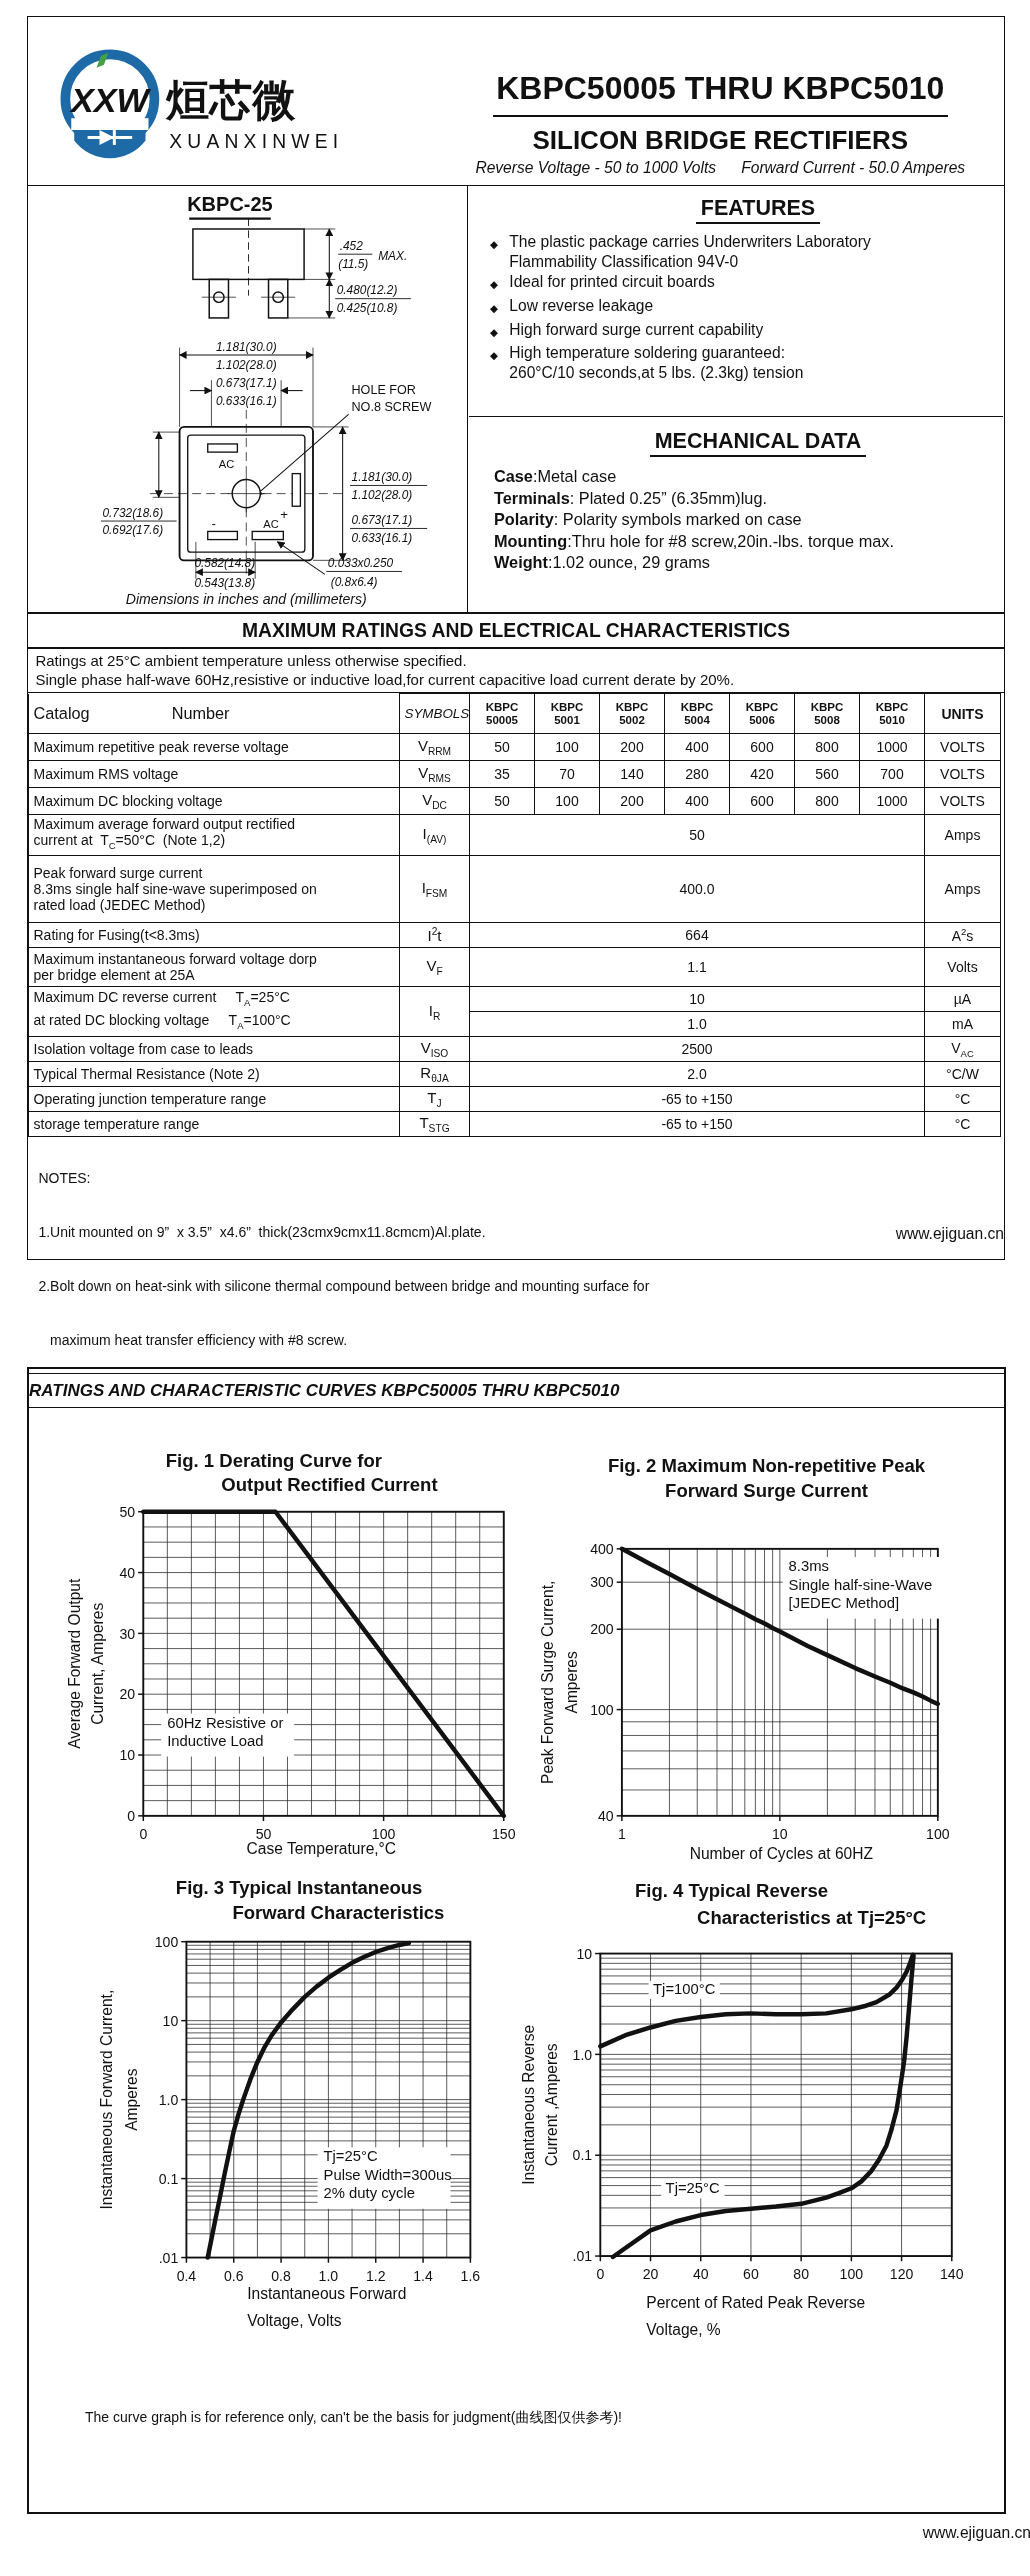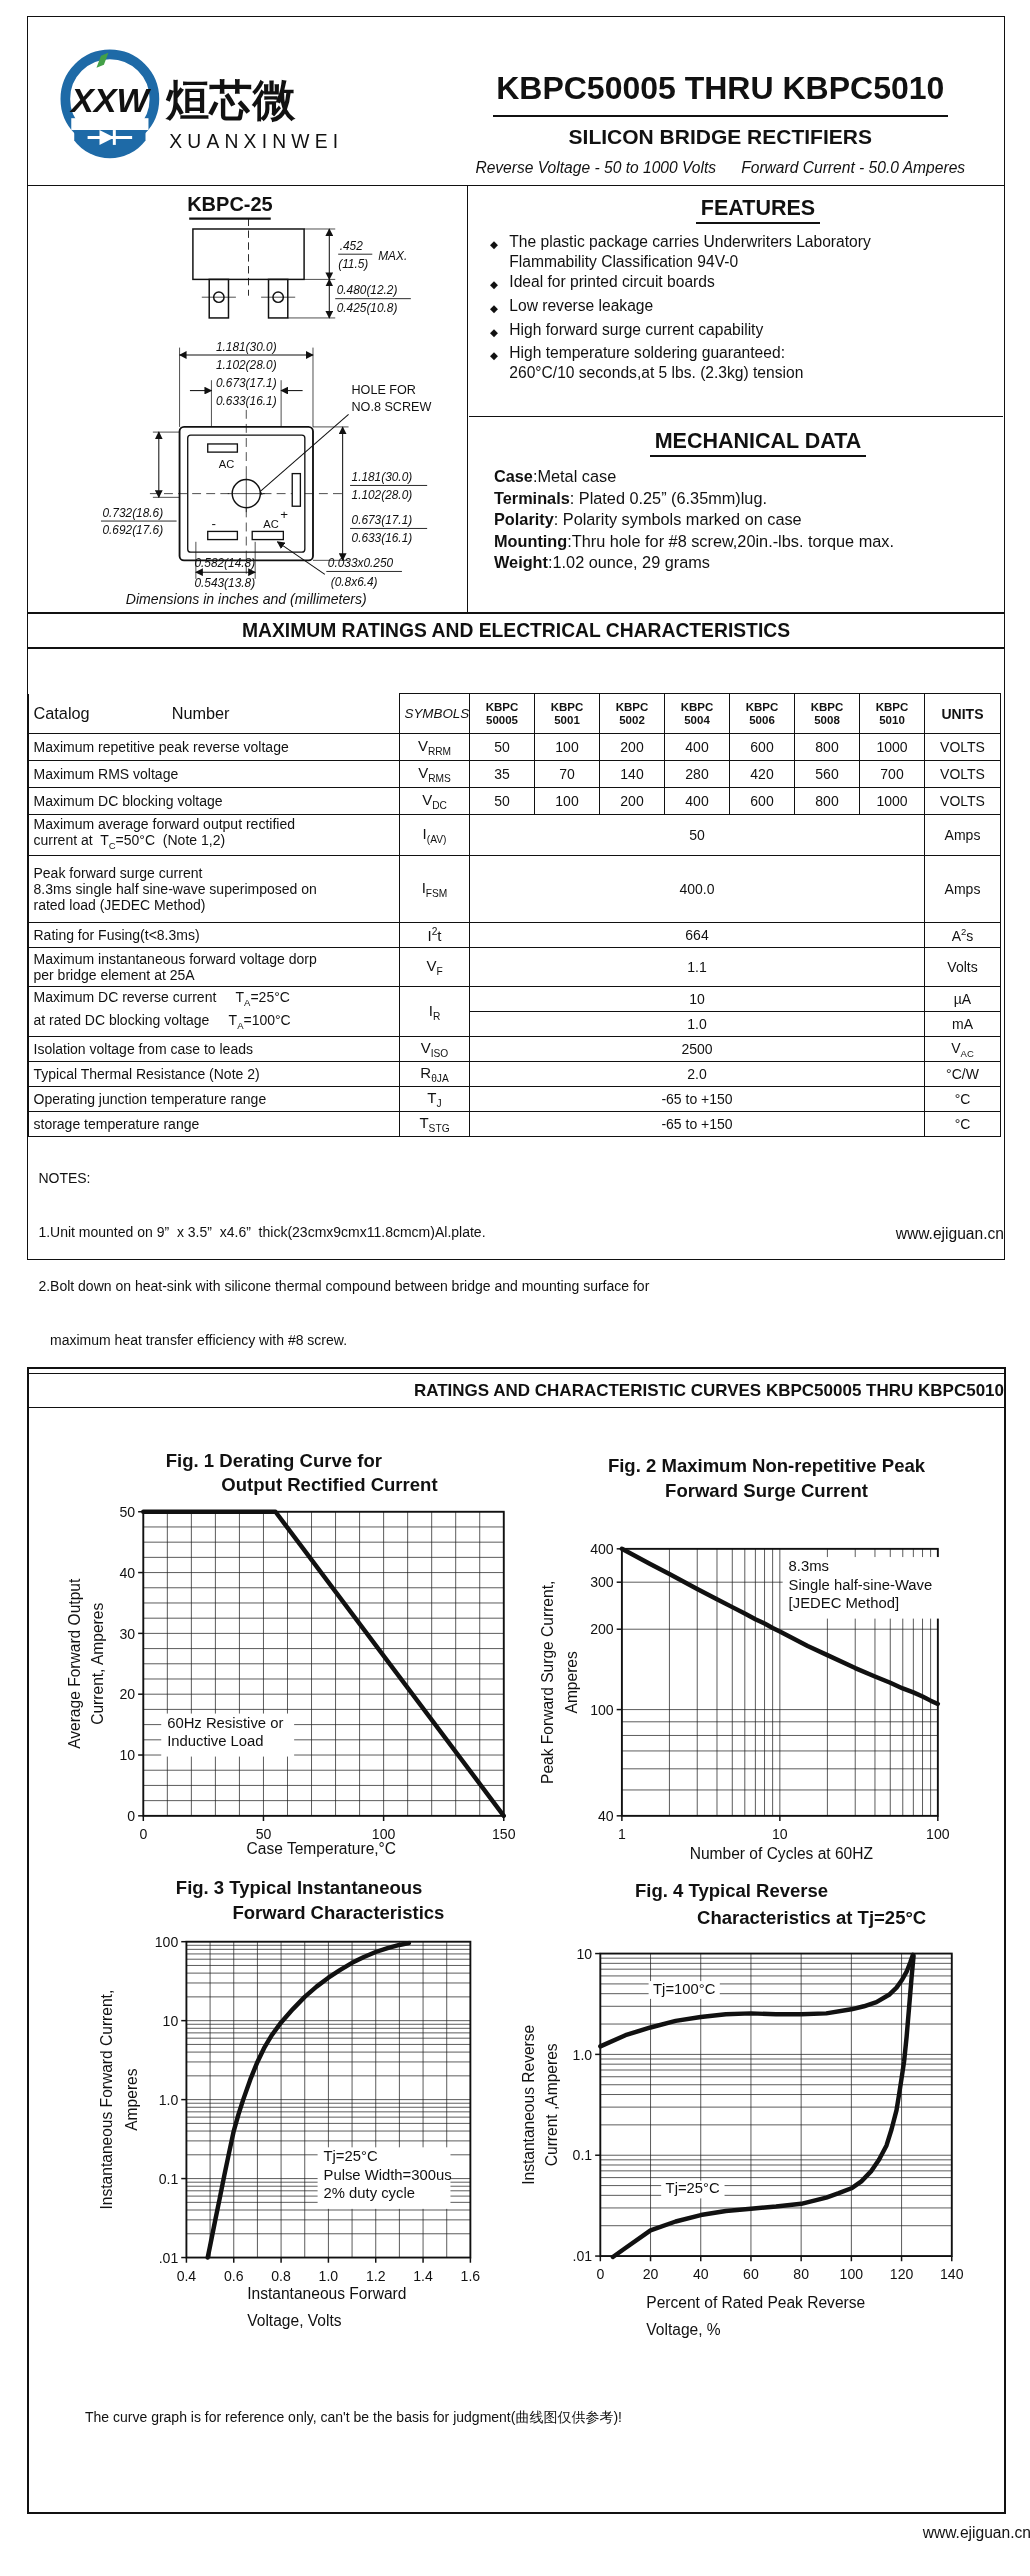--- a/index.html
+++ b/index.html
@@ -5,21 +5,21 @@
   html,body{margin:0;padding:0;background:#fff;}
   #canvas{position:relative;width:1031px;height:2576px;background:#ffffff;
     font-family:"Liberation Sans",sans-serif;color:#111;overflow:hidden;}
   .abs{position:absolute;}
   .page{position:absolute;background:#fff;border:1.5px solid #111;}
   
   #p1-header{position:absolute;left:0;top:0;right:0;height:168px;border-bottom:1.5px solid #111;}
   #title-block{position:absolute;left:413px;right:4.5px;top:0;height:168px;text-align:center;}
   #main-title{margin:0;position:absolute;top:53px;left:0;right:0;font-size:32px;font-weight:bold;letter-spacing:0px;}
   #title-rule{position:absolute;top:98px;left:52px;right:52px;border-top:2.2px solid #111;}
-  #sub-title{position:absolute;top:108px;left:0;right:0;font-size:21px;font-weight:bold;}
+  #sub-title{position:absolute;top:108px;left:0;right:0;font-size:26px;font-weight:bold;}
   #tagline{position:absolute;top:142px;left:0;right:0;font-size:15.6px;font-style:italic;}
   #tagline span{margin:0 10.4px;}
   #v-divider{position:absolute;left:439px;top:168px;height:427px;border-left:1.5px solid #111;}
   #features-box{position:absolute;left:441px;top:168px;width:534px;height:231px;border-bottom:1.5px solid #111;}
   .sec-title{text-align:center;font-size:21.5px;font-weight:bold;margin-top:10.4px;margin-left:44px;}
   .sec-title span{display:inline-block;border-bottom:2.2px solid #111;padding:0 4.5px 1.5px 4.5px;}
   #features-list{margin:7.4px 0 0 21px;font-size:15.6px;line-height:20px;}
   .feat-item{display:flex;margin-bottom:0.7px;}
   .feat-bullet{width:19.3px;font-size:10.4px;padding-top:3px;}
   #mech-box{position:absolute;left:441px;top:401px;width:534px;height:194px;}
@@ -40,21 +40,21 @@
   #ratings-table td.th-sym{font-style:italic;font-size:13.4px;text-align:center;}
   #ratings-table td.th-mod{font-weight:bold;font-size:11.5px;text-align:center;line-height:12.6px;}
   #ratings-table td.th-units{font-weight:bold;font-size:14px;text-align:center;}
   #ratings-table .dual-lab{display:flex;flex-direction:column;justify-content:space-around;height:100%;}
   sub{font-size:68%;}  sup{font-size:68%;}
   #notes-block{position:absolute;left:10.4px;top:1116px;font-size:14px;line-height:18px;white-space:pre-wrap;}
   .footer{position:absolute;text-align:right;left:0;right:0;font-size:15.6px;}
   
   #page2{border-width:2.2px;}
   #p2-header{position:absolute;left:0;right:0;top:3.7px;height:33px;border-top:1.5px solid #111;border-bottom:1.5px solid #111;
-    text-align:right;font-weight:bold;font-size:17px;line-height:33px;}
+    text-align:left;font-weight:bold;font-size:17px;line-height:33px;font-style:italic;}
   #disclaimer{position:absolute;left:56px;top:1040px;font-size:14px;}
   svg text{fill:#111;}
   .chart-svg{position:absolute;}
 </style>
 </head>
 <body>
 
 <div id="canvas">
 
   <div class="page" id="page1" style="left:27px;top:16.3px;width:976px;height:1242px;">
@@ -247,20 +247,24 @@
       <div id="mech-list">
           <div><b>Case</b>:Metal case</div>
           <div><b>Terminals</b>: Plated 0.25”  (6.35mm)lug.</div>
           <div><b>Polarity</b>: Polarity symbols marked on case</div>
           <div><b>Mounting</b>:Thru hole for #8 screw,20in.-lbs. torque max.</div>
           <div><b>Weight</b>:1.02 ounce, 29 grams</div>
         </div>
     </div>
 
     <div id="ratings-bar">MAXIMUM RATINGS AND ELECTRICAL CHARACTERISTICS</div>
+    <div id="ratings-notes">
+      <div>Ratings at 25°C ambient temperature unless otherwise specified.</div>
+      <div>Single phase half-wave 60Hz,resistive or inductive load,for current capacitive load current derate by 20%.</div>
+    </div>
 
     <table id="ratings-table">
         <colgroup>
           <col style="width: 371px;">
           <col style="width: 70px;">
           <col style="width: 65px;">
           <col style="width: 65px;">
           <col style="width: 65px;">
           <col style="width: 65px;">
           <col style="width: 65px;">

